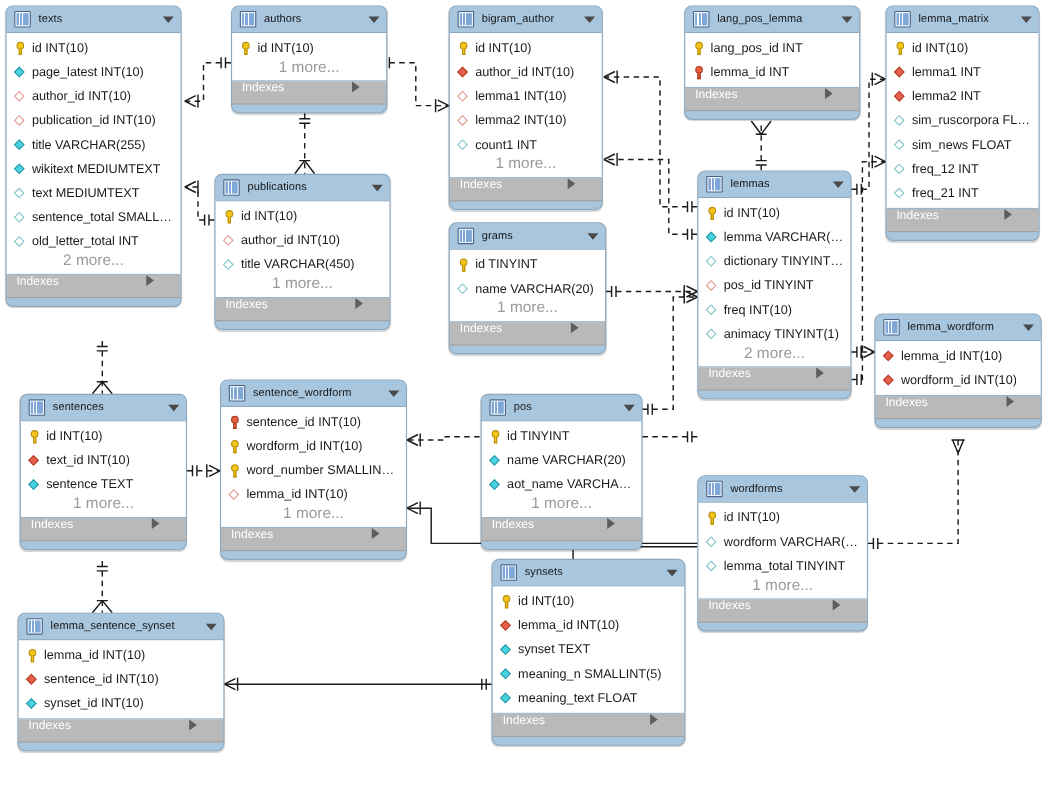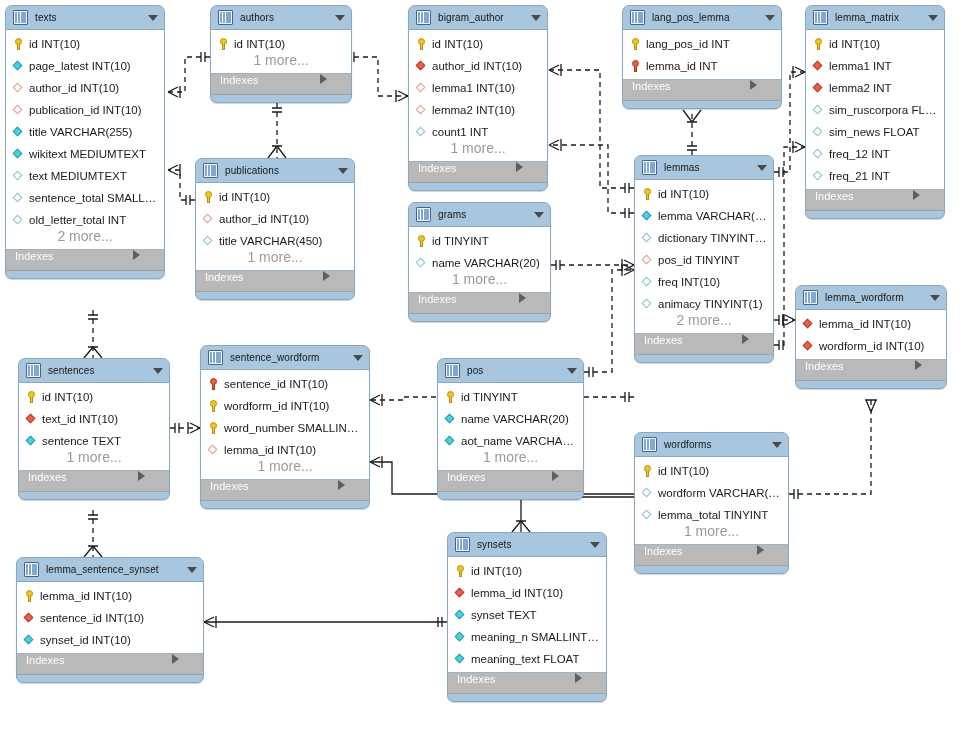--- a/index.html
+++ b/index.html
@@ -596,21 +596,21 @@
             <span class="ic dia cyan-o"></span>
             <span class="fld-txt">lemma_total TINYINT</span>
           </div>
           <div class="more">1 more...</div>
         </div>
         <div class="idx">
           <span>Indexes</span>
           <span class="idx-caret"></span>
         </div>
       </div>
-      <div class="tbl" style="left: 447px; top: 532px; width: 160px;">
+      <div class="tbl" style="left: 447px; top: 508px; width: 176px;">
         <div class="tbl-hdr">
           <span class="tbl-ico"></span>
           <span class="tbl-name">synsets</span>
           <span class="tbl-caret"></span>
         </div>
         <div class="tbl-body">
           <div class="fld">
             <span class="ic key"></span>
             <span class="fld-txt">id INT(10)</span>
           </div>

